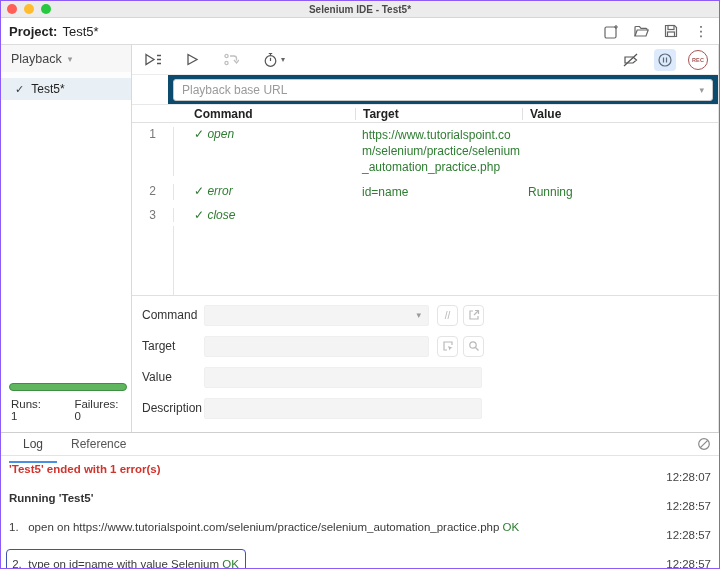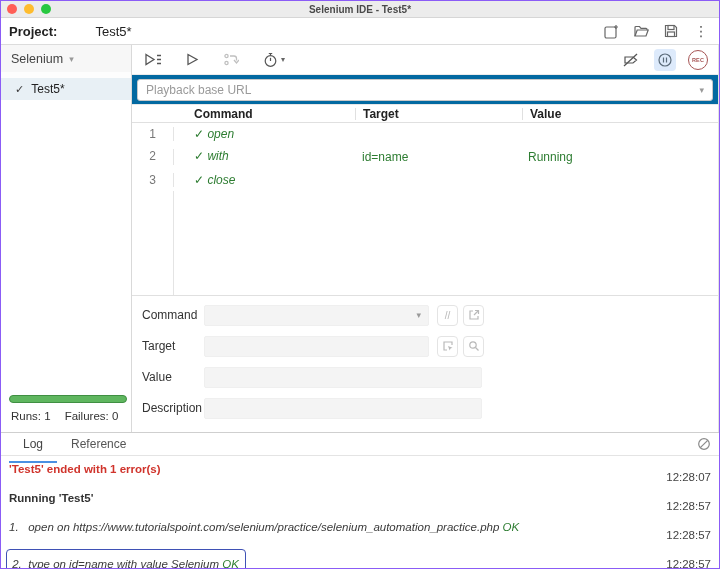--- a/index.html
+++ b/index.html
@@ -10,54 +10,54 @@
   
   .titlebar { height:17px; background:#ececec; border-bottom:1px solid #d6d6d6; display:flex; align-items:center; position:relative; flex:none; }
   .traffic { display:flex; gap:7px; margin-left:6px; }
   .light { width:10px; height:10px; border-radius:50%; }
   .light.red { background:#ff5f57; }
   .light.yellow { background:#febc2e; }
   .light.green { background:#28c840; }
   .titlebar-title { position:absolute; left:0; right:0; text-align:center; font-size:10px; font-weight:bold; color:#4a4a4a; }
 
   
-  .projectbar { height:27px; border-bottom:1px solid #dcdcdc; display:flex; align-items:center; padding:0 8px; flex:none; background:#fff;gap:33px; }
+  .projectbar { height:27px; border-bottom:1px solid #dcdcdc; display:flex; align-items:center; padding:0 8px; flex:none; background:#fff; }
   .project-label { font-size:13px; font-weight:bold; color:#222; }
   .project-name { font-size:13px; color:#222; margin-left:5px; }
   .projectbar-spacer { flex:1; }
   .pb-icons { display:flex; align-items:center; gap:10px; }
   .icon-btn { width:20px; height:20px; display:flex; align-items:center; justify-content:center; color:#666; cursor:pointer; }
   .icon-btn svg { display:block; }
   .kebab { font-size:14px; color:#555; letter-spacing:0; line-height:1; }
 
   
   .main { flex:1; display:flex; min-height:0; }
   .sidebar { width:131px; flex:none; border-right:1px solid #d9d9d9; display:flex; flex-direction:column; background:#fdfdfd; }
   .sidebar-header { height:27px; display:flex; align-items:center; padding:0 10px; background:#f7f7f7; font-size:12.5px; color:#444; gap:6px; }
   .sb-caret { font-size:9px; color:#999; }
   .test-item { height:22px; display:flex; align-items:center; gap:7px; padding:0 8px 0 14px; background:#e8f0f5; font-size:12px; color:#222; margin-top:6px; }
   .test-check { color:#3a3a3a; font-size:11px; }
   .sidebar-fill { flex:1; background:#fff; }
   .sidebar-status { padding:4px 6px 10px 6px; background:#fff; }
   .progressbar { height:8px; border-radius:4px; background:#5fb65f; border:1px solid #3f8f42; width:118px; margin:2px 0 7px 2px; }
-  .runs-row { display:flex; gap:14px; font-size:11.5px; color:#333; padding-left:4px; }
+  .runs-row { display:flex; gap:26px; font-size:11.5px; color:#333; padding-left:4px; }
 
   
   .rightpane { flex:1; display:flex; flex-direction:column; min-width:0; border-right:1px solid #e3e3e3; }
   .toolbar { height:30px; flex:none; display:flex; align-items:center; padding:0 10px; border-bottom:1px solid #ececec; background:#fff; }
   .tb-left { display:flex; align-items:center; gap:17px; }
   .tb-right { margin-left:auto; display:flex; align-items:center; gap:12px; }
   .tb-btn { display:flex; align-items:center; justify-content:center; width:22px; height:22px; cursor:pointer; color:#555; }
   .tb-btn.disabled { color:#c0c0c0; }
   .tb-btn.speed { width:30px; gap:3px; }
   .tb-btn.active { background:#ddeafb; border-radius:4px; }
   .rec-btn { width:20px; height:20px; border:1.4px solid #a65454; border-radius:50%; color:#a65454; font-size:5.5px; font-weight:bold; display:flex; align-items:center; justify-content:center; cursor:pointer; letter-spacing:.2px; }
   .caret-sm { font-size:8px; color:#666; }
 
-  .playback-row { height:29px; flex:none; display:flex; align-items:center; padding:0 5px; background:#0369a1; }
+  .playback-row { height:29px; flex:none; display:flex; align-items:center; padding:0 5px; background:#0c4a6e;margin-left:36px; }
   .playback-input-wrap { flex:1; height:22px; border:1px solid #c8c8c8; border-radius:3px; display:flex; align-items:center; padding:0 8px; background:#fff; }
   .playback-input-wrap input { flex:1; border:none; outline:none; font-size:12px; font-family:"Liberation Sans",sans-serif; color:#333; background:transparent; }
   .playback-input-wrap input::placeholder { color:#9a9a9a; }
 
   
   .cmd-table { flex:1; display:flex; flex-direction:column; min-height:0; border-top:1px solid #e8e8e8; }
   .cmd-header { height:18px; flex:none; display:flex; font-size:12px; font-weight:bold; color:#222; align-items:center; border-bottom:1px solid #e0e0e0; }
   .col-num { width:42px; flex:none; }
   .col-cmd { width:181px; flex:none; padding-left:20px; }
   .col-target { width:166px; flex:none; padding-left:7px; }
@@ -90,21 +90,21 @@
   .log-tab { font-size:12px; color:#555; padding:11px 14px; cursor:pointer; position:relative; }
   .log-tab.active { color:#444; }
   .log-tab.active::after { content:""; position:absolute; left:0; right:0; bottom:-1px; height:2px; background:#4a90e2; }
   .log-clear { margin-left:auto; color:#8a8a8a; cursor:pointer; display:flex; align-items:center; }
   .log-body { flex:1; overflow:hidden; padding-top:3px; }
   .log-entry { display:flex; align-items:flex-start; font-size:11.5px; padding:3px 8px 3px 8px; line-height:1.3; }
   .log-text { flex:1; padding-right:10px; }
   .log-time { flex:none; color:#444;margin-top:8px; }
   .log-error { color:#d0342c; font-weight:bold; }
   .log-bold { color:#333; font-weight:bold; }
-  .log-step { color:#3a3a3a;font-style:italic; }
+  .log-step { color:#3a3a3a; }
   .ok-green { color:#2e7d32; }
   .selected-box { display:inline-block; border:1px solid #3f51b5; border-radius:4px; padding:7px 6px 2px 2px; margin-left:-3px;text-align:center; }
   .step-num { display:inline-block; min-width:16px; }
 </style>
 </head>
 <body>
 
 <div class="window">
 
   <div class="titlebar">
@@ -143,21 +143,21 @@
       <div class="icon-btn">
         <span class="kebab">⋮</span>
       </div>
     </div>
   </div>
 
   <div class="main">
 
     <div class="sidebar">
       <div class="sidebar-header">
-        <span>Selenium</span>
+        <span>Playback</span>
         <span class="sb-caret">▾</span>
       </div>
       <div class="test-item">
         <span class="test-check">✓</span>
         <span>Test5*</span>
       </div>
       <div class="sidebar-fill"></div>
       <div class="sidebar-status">
         <div class="progressbar"></div>
         <div class="runs-row">
@@ -235,28 +235,29 @@
           <div class="col-value">Value</div>
         </div>
         <div class="cmd-rows">
 
           <div class="cmd-row">
             <div class="col-num gutter-border">1</div>
             <div class="col-cmd cmd-green">
               <span>✓</span>
               <span class="cmd-name">open</span>
             </div>
+            <div class="col-target cell-target cmd-green">https://www.tutorialspoint.com/selenium/practice/selenium_automation_practice.php</div>
             <div class="col-value cell-value cmd-green"></div>
           </div>
 
           <div class="cmd-row">
             <div class="col-num gutter-border">2</div>
             <div class="col-cmd cmd-green">
               <span>✓</span>
-              <span class="cmd-name">with</span>
+              <span class="cmd-name">error</span>
             </div>
             <div class="col-target cell-target cmd-green">id=name</div>
             <div class="col-value cell-value cmd-green">Running</div>
           </div>
 
           <div class="cmd-row">
             <div class="col-num gutter-border">3</div>
             <div class="col-cmd cmd-green">
               <span>✓</span>
               <span class="cmd-name">close</span>

